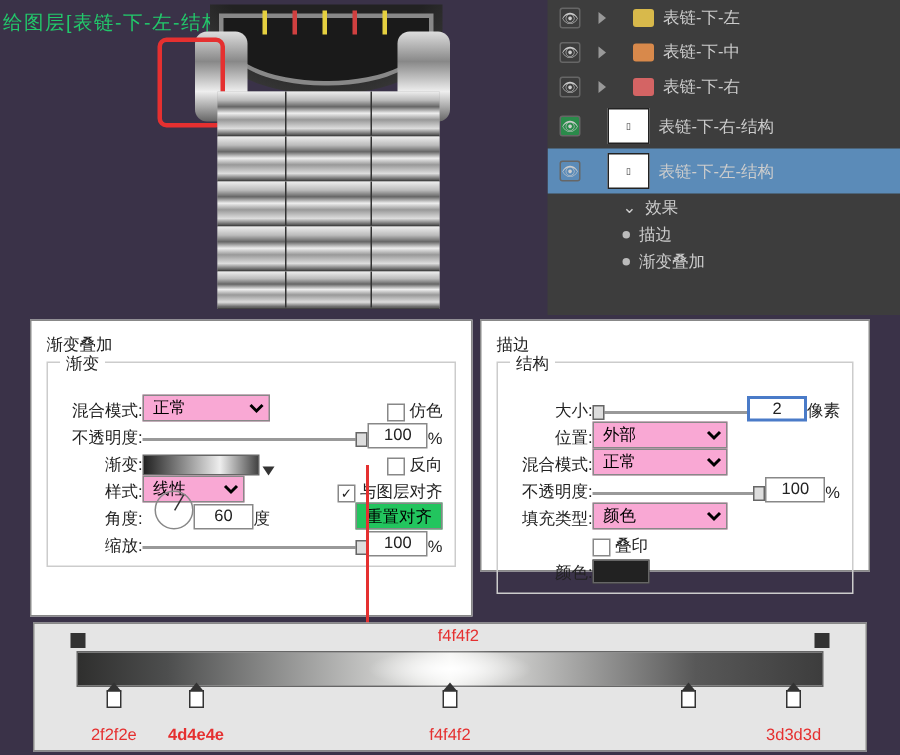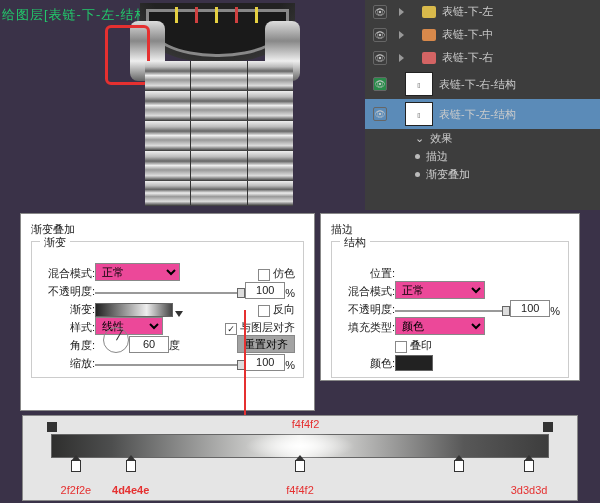--- a/index.html
+++ b/index.html
@@ -34,32 +34,32 @@
 
 
 .panel{position:absolute;background:#fff;border:1px solid #888;color:#222;padding:8px 10px}
 .panelL{top:213px;left:20px;width:295px;height:198px}
 .panelR{top:213px;left:320px;width:260px;height:168px}
 .ptitle{font-size:11px;padding-bottom:4px}
 .fieldset{border:1px solid #ccc;padding:6px 8px;margin-top:0}
 .ftitle{position:relative;top:-13px;background:#fff;display:inline-block;padding:0 4px;font-size:11px}
 .row{display:flex;align-items:flex-end;height:22px;gap:0;margin-top:-4px}
 .lbl{width:55px;text-align:right;font-size:11px}
-select,.sel-fake{height:18px;font-size:11px;border:1px solid #888;background:#ec4899;padding:0 2px;flex:1;max-width:90px}
+select,.sel-fake{height:18px;font-size:11px;border:1px solid #888;background:#f9a8d4;padding:0 2px;flex:1;max-width:90px}
 .chk{width:12px;height:12px;border:1px solid #888;display:inline-flex;align-items:center;justify-content:center;font-size:9px;margin-right:3px}
 .slider{flex:1;height:12px;position:relative}
 .track{position:absolute;top:5px;left:0;right:0;height:2px;background:#999}
 .thumbS{position:absolute;top:1px;width:8px;height:10px;background:#ddd;border:1px solid #666}
 .num{width:40px;height:17px;border:1px solid #888;text-align:center;font-size:11px;padding:1px}
 .numB{border:2px solid #4a7bc8}
 .gradprev{flex:1;height:14px;background:linear-gradient(90deg,#222,#888,#eee,#444);border:1px solid #666;max-width:120px}
 .smalltri{width:0;height:0;border-left:4px solid transparent;border-right:4px solid transparent;border-top:6px solid #333;margin-left:2px}
 .anglewrap{width:26px;height:26px;border:1px solid #888;border-radius:50%;position:relative;margin-left:8px}
 .angleline{position:absolute;top:12px;left:12px;width:12px;height:1px;background:#333;transform:rotate(-60deg);transform-origin:0 0}
-.btn{height:18px;border:1px solid #888;background:#a3a3a3;padding:0 6px;font-size:11px}
+.btn{height:18px;border:1px solid #888;background:#22c55e;padding:0 6px;font-size:11px}
 .redarrow{position:absolute;top:310px;left:244px;width:2px;height:108px;background:#e53030}
 .redarrow::after{content:"";position:absolute;bottom:-8px;left:-5px;border-left:6px solid transparent;border-right:6px solid transparent;border-top:10px solid #e53030}
 .colorSw{width:38px;height:16px;background:#222;border:1px solid #666}
 
 
 .grad{position:absolute;top:415px;left:22px;right:22px;height:86px;background:#e5e5e5;border:1px solid #888}
 .gradbar{position:absolute;top:18px;left:28px;right:28px;height:24px;background:linear-gradient(90deg,#2f2f2e 0%,#4d4e4e 12%,#f4f4f2 50%,#585858 83%,#3d3d3d 100%);border:1px solid #666}
 .glow{position:absolute;top:16px;left:50%;width:110px;height:28px;margin-left:-55px;background:radial-gradient(ellipse,#fff 0%,transparent 70%);pointer-events:none}
 .stopT{position:absolute;top:6px;width:10px;height:10px;background:#333}
 .stopB{position:absolute;top:44px;width:10px;height:12px;background:#fff;border:1px solid #333}
@@ -192,21 +192,31 @@
   </div>
 </div>
 
 <div class="redarrow"></div>
 
 <div class="panel panelR">
   <div class="ptitle">描边</div>
   <div class="fieldset">
     <span class="ftitle">结构</span>
     <div class="row">
+      <span class="lbl">大小:</span>
+      <div class="slider">
+          <div class="track"></div>
+          <div class="thumbS" style="left:0"></div>
+        </div>
+      <span class="num numB">2</span>
+      <span>像素</span>
+    </div>
+    <div class="row">
       <span class="lbl">位置:</span>
+      <select class="sel-fake"><option>外部</option></select>
     </div>
     <div class="row">
       <span class="lbl">混合模式:</span>
       <select class="sel-fake"><option>正常</option></select>
     </div>
     <div class="row">
       <span class="lbl">不透明度:</span>
       <div class="slider">
           <div class="track"></div>
           <div class="thumbS" style="right:0"></div>

